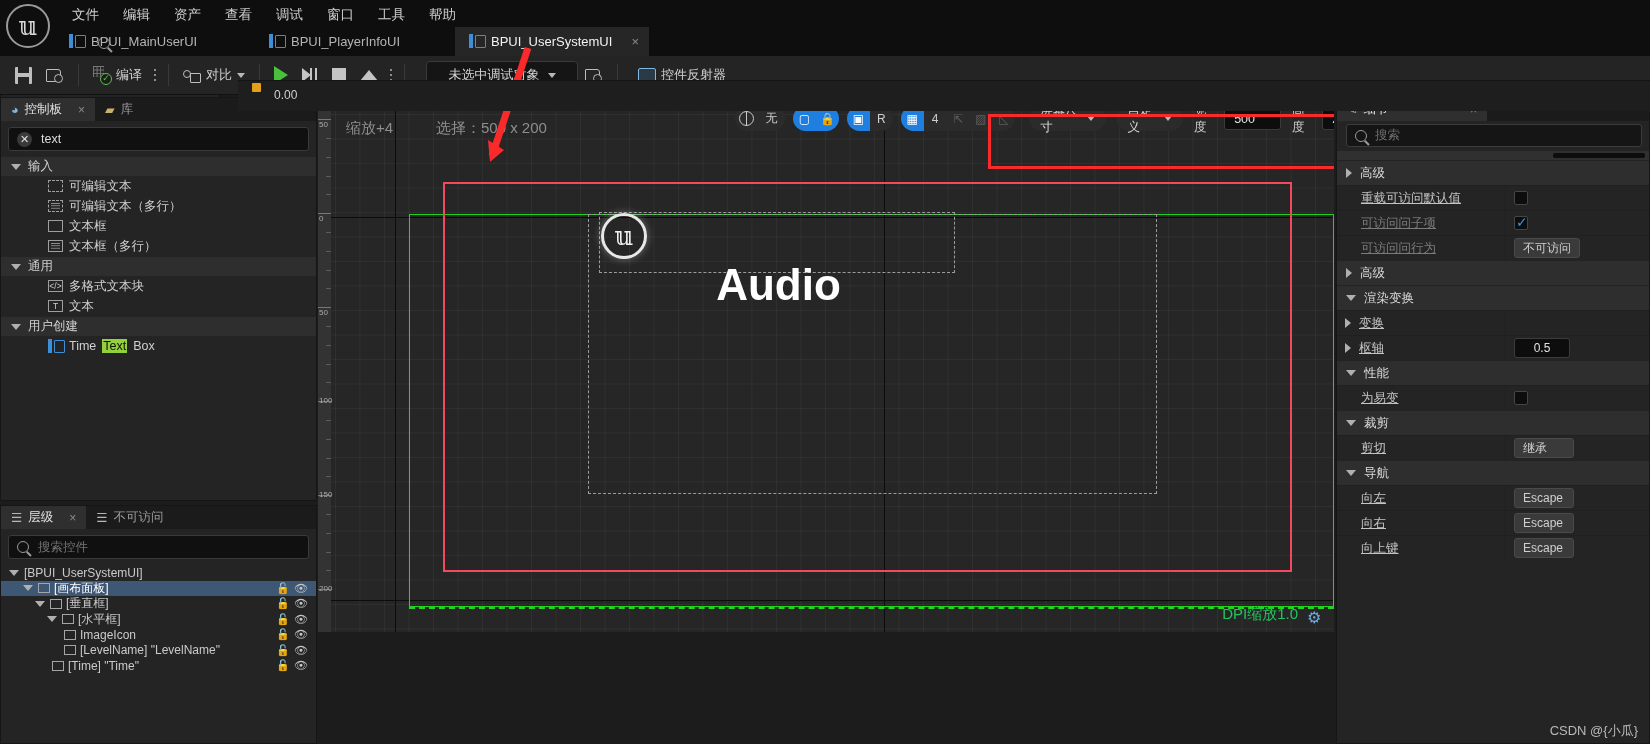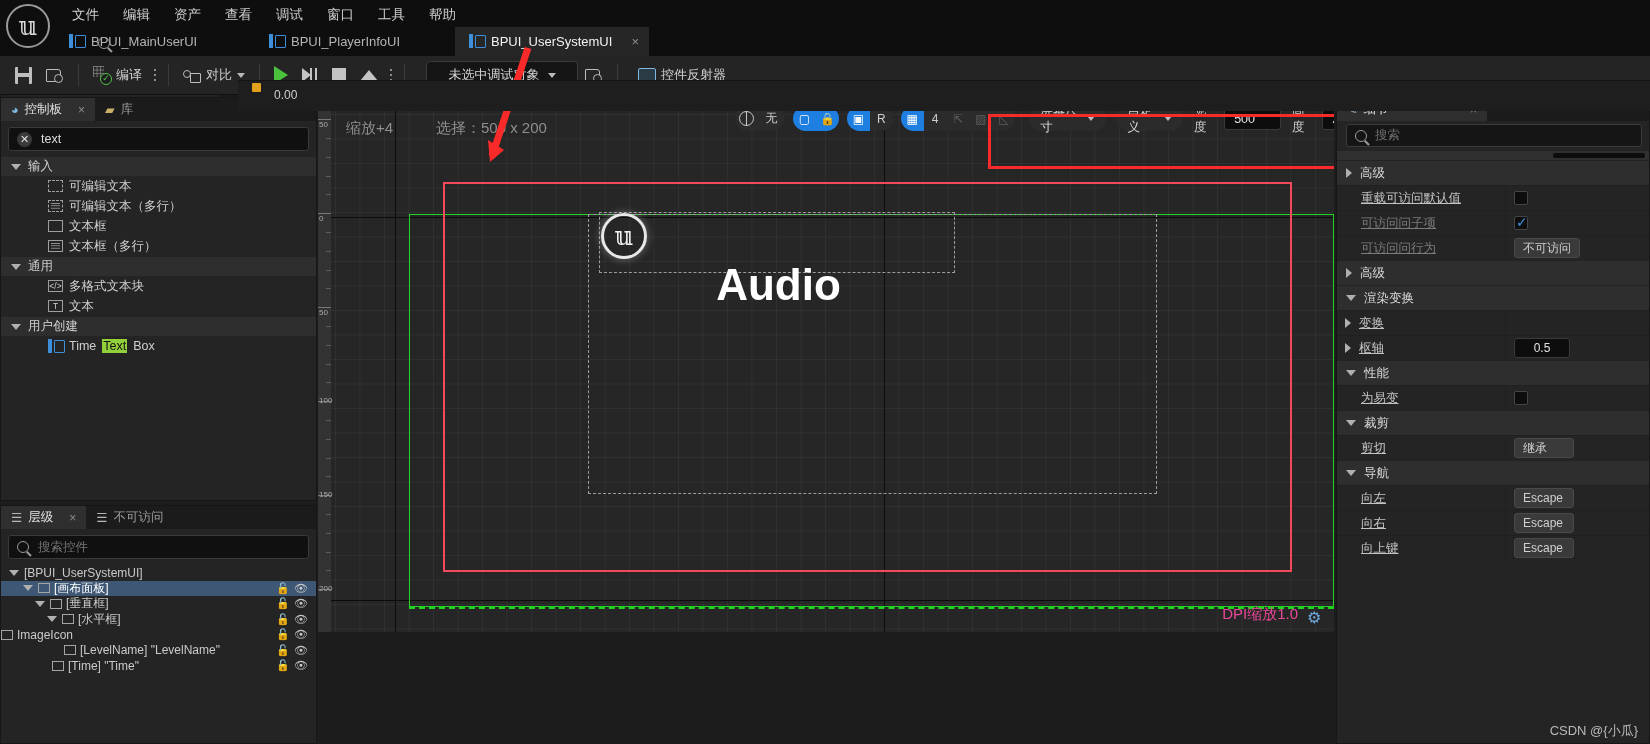--- a/index.html
+++ b/index.html
@@ -204,21 +204,21 @@
     height: 25px; border-radius: 13px; background: #2b2b2b; display: flex; align-items: center;
     gap: 7px; padding: 0 11px; font-size: 12.5px; color: #d8d8d8;
   }
   .vtb-label { font-size: 12.5px; color: #cfcfcf; margin: 0 5px 0 7px; }
   .vtb-num {
     width: 65px; height: 23px; background: #0d0d0d; border-radius: 3px; border: 1px solid #3a3a3a;
     display: flex; align-items: center; padding-left: 9px; font-size: 12.5px; color: #e2e2e2;
   }
   .globe { width: 15px; height: 15px; border-radius: 50%; border: 1.4px solid #c9c9c9; position: relative; }
   .globe::after { content:""; position:absolute; left:6px; top:-1px; width:1.4px; height:15px; background:#c9c9c9; }
-  .dpi-note { position: absolute; right: 36px; bottom: 8px; font-size: 15px; color: #ec4899; }
+  .dpi-note { position: absolute; right: 36px; bottom: 8px; font-size: 15px; color: #22c55e; }
   .gear { position: absolute; right: 10px; bottom: 6px; width: 17px; height: 17px; color: #6fa8dc; font-size: 16px; line-height: 17px; }
   .red-annot-box { position: absolute; left: 670px; top: 17px; width: 353px; height: 55px; border: 3px solid #fb2a2a; }
 
   
   #details { left: 1336px; top: 97px; width: 314px; height: 647px; }
   .d-namerow { display: flex; align-items: center; gap: 7px; padding: 6px 7px 4px 9px; }
   .d-nameicon { width: 14px; height: 12px; border: 1.2px solid #a8a8a8; position: relative; flex:0 0 auto; }
   .d-nameicon::after { content:""; position:absolute; left:1px; top:1px; width:5px; height:3px; background:#a8a8a8; }
   .d-namefield {
     flex: 1; height: 22px; background: #0d0d0d; border: 1px solid #3b3b3b; border-radius: 3px;
@@ -479,21 +479,21 @@
       <span class="lock">🔓</span>
       <span class="eye">👁</span>
     </div>
     <div class="h-row" style="padding-left:46px">
       <span class="tri-d" style="margin-right:5px"></span>
       <span class="hicon"></span>
       <span>[水平框]</span>
       <span class="lock">🔓</span>
       <span class="eye">👁</span>
     </div>
-    <div class="h-row" style="">
+    <div class="h-row" style="padding-left:63px">
       <span class="hicon"></span>
       <span>ImageIcon</span>
       <span class="lock">🔓</span>
       <span class="eye">👁</span>
     </div>
     <div class="h-row" style="padding-left:63px">
       <span class="hicon"></span>
       <span>[LevelName] "LevelName"</span>
       <span class="lock">🔓</span>
       <span class="eye">👁</span>

